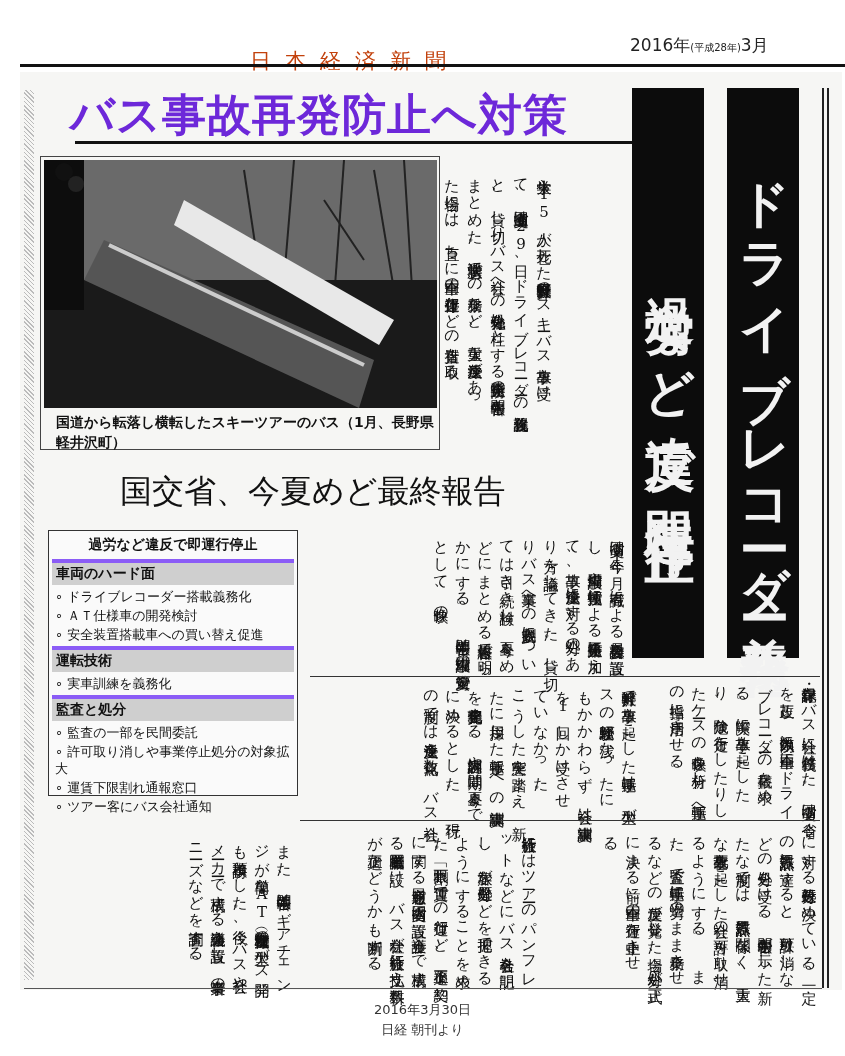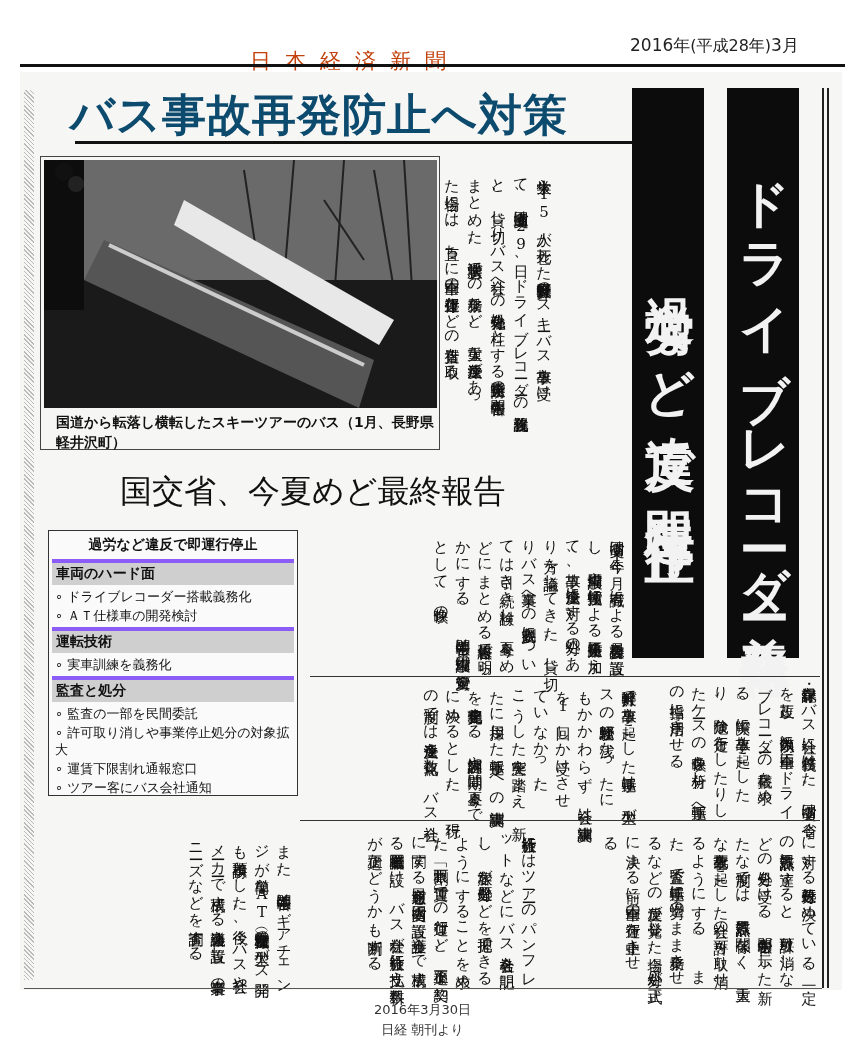--- a/index.html
+++ b/index.html
@@ -2,24 +2,24 @@
 <html><head>
 <meta charset="utf-8">
 <style>
   html,body{margin:0;padding:0;}
   body{width:845px;height:1056px;background:#fff;position:relative;overflow:hidden;
        font-family:"DejaVu Serif",serif;color:#111;}
   .abs{position:absolute;}
   .masthead{left:0;top:0;width:845px;height:66px;}
   .paper-name{left:250px;top:47px;font-family:"DejaVu Sans",sans-serif;font-size:21px;letter-spacing:14px;color:#c2410c;}
   .issue-date{left:630px;top:34px;font-family:"DejaVu Sans",sans-serif;font-size:17px;color:#222;}
-  .issue-date small{font-size:16px;}
+  .issue-date small{font-size:10px;}
   .mast-rule{left:20px;top:64px;width:825px;height:3px;background:#111;}
   .clip{left:20px;top:72px;width:822px;height:918px;background:#f6f6f4;}
-  .headline-main{left:70px;top:86px;font-family:"DejaVu Sans",sans-serif;font-weight:bold;font-size:44px;letter-spacing:1px;color:#0c4a6e;}
+  .headline-main{left:70px;top:86px;font-family:"DejaVu Sans",sans-serif;font-weight:bold;font-size:44px;letter-spacing:1px;color:#6d28d9;}
   .headline-rule{left:75px;top:141px;width:560px;height:3px;background:#111;}
   .vert{writing-mode:vertical-rl;text-orientation:upright;}
   .vbox{background:#0c0c0c;color:#f2f2f2;font-family:"DejaVu Sans",sans-serif;font-size:50px;font-weight:bold;
         display:flex;justify-content:center;padding-top:14px;box-sizing:border-box;}
   .vbox-left{left:632px;top:88px;width:72px;height:570px;letter-spacing:6px;}
   .vbox-right{left:727px;top:88px;width:72px;height:570px;letter-spacing:6px;}
   .double-rule{left:822px;top:88px;width:7px;height:900px;border-left:2px solid #222;border-right:2px solid #222;box-sizing:border-box;}
   .photo{left:44px;top:160px;width:393px;height:248px;overflow:hidden;background:#222;}
   .photo-caption-box{left:40px;top:156px;width:400px;height:294px;border:1px solid #444;box-sizing:border-box;}
   .caption{left:56px;top:412px;width:380px;font-family:"DejaVu Sans",sans-serif;font-size:14px;line-height:20px;font-weight:bold;}
@@ -83,20 +83,21 @@
 
 <div class="abs lead vert">大学生ら15人が死亡した長野県軽井沢町のスキーバス事故を受けて、国土交通省は29日、ドライブレコーダーの設置義務化と、貸し切りバス会社への処分強化を柱とする再発防止策の中間報告をまとめた。過労状態での乗務など、重大な法令違反があった場合には、直ちに全車両の運行停止などの措置を取る。</div>
 
 <div class="abs subhead">国交省、今夏めど最終報告</div>
 
 <div class="abs table-box">
   <div class="t-title">過労など違反で即運行停止</div>
   <div class="t-sec">車両のハード面</div>
   <div class="t-item">ドライブレコーダー搭載義務化</div>
   <div class="t-item">ＡＴ仕様車の開発検討</div>
+  <div class="t-item">安全装置搭載車への買い替え促進</div>
   <div class="t-sec">運転技術</div>
   <div class="t-item">実車訓練を義務化</div>
   <div class="t-sec">監査と処分</div>
   <div class="t-item">監査の一部を民間委託</div>
   <div class="t-item">許可取り消しや事業停止処分の対象拡大</div>
   <div class="t-item">運賃下限割れ通報窓口</div>
   <div class="t-item">ツアー客にバス会社通知</div>
 </div>
 
 <div class="abs col vert" style="left:448px;top:530px;height:145px;width:180px;">国交省は今年1月、有識者による検討委員会を設置し、車両設備や運転技術による再発防止策に加えて、事故、法令違反に対する処分のあり方を議論してきた。貸し切りバス事業への参入規制については引き続き検討し、今夏をめどにまとめる最終報告で明らかにする。　中間報告は車両設備の安全対策として、映像の</div>

